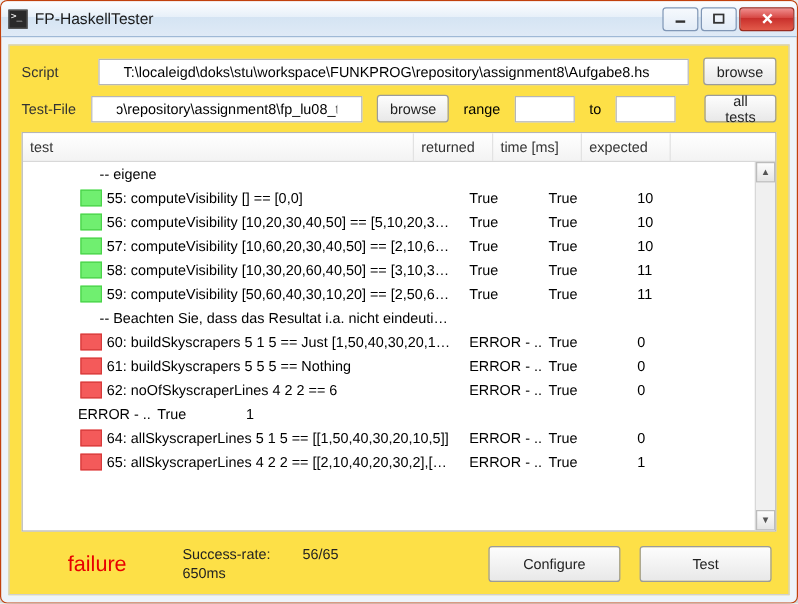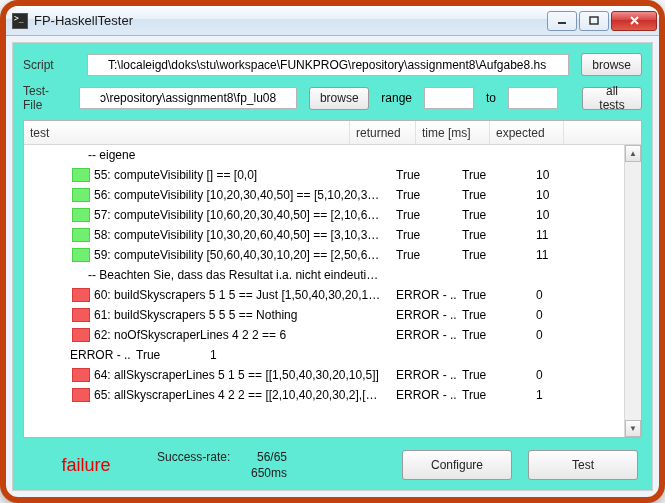--- a/index.html
+++ b/index.html
@@ -2,22 +2,22 @@
 <html><head>
 <meta charset="utf-8">
 <style>
   * { box-sizing: border-box; }
   html, body { margin: 0; padding: 0; font-family: "Segoe UI", Tahoma, sans-serif; font-size: 12px; }
   body { background: transparent; width: 665px; height: 503px; }
 
   .window {
     width: 665px; height: 503px;
     background: #eef4fa;
-    border: 6px solid #c2410c;
-    border-radius: 18px;
+    border: 1px solid #c2410c;
+    border-radius: 6px;
     box-shadow: 0 4px 16px rgba(0,0,0,0.4);
     display: flex; flex-direction: column;
     overflow: hidden;
   }
 
   .titlebar {
     height: 30px;
     background: linear-gradient(to bottom, #fdfeff 0%, #e7f0f9 45%, #d5e4f3 46%, #dfeaf6 100%);
     border-bottom: 1px solid #9fb9d6;
     display: flex; align-items: center;
@@ -44,21 +44,21 @@
   .winbtn.close {
     width: 46px;
     background: linear-gradient(to bottom, #f08e8e 0%, #d64541 45%, #c9302c 46%, #e25a4a 100%);
     border-color: #9a2b20;
     color: #fff; font-weight: bold; font-size: 12px;
   }
   .winbtn svg { display:block; }
 
   .client {
     flex: 1; margin: 6px;
-    background: #5eead4;
+    background: #fde047;
     border: 1px solid #d0d0d0;
     display: flex; flex-direction: column;
     padding: 10px;
     gap: 8px;
   }
 
   .row { display: flex; align-items: center; gap: 12px; }
   .label { width: 52px; color: #333; }
   input[type=text] {
     height: 22px; padding: 2px 20px;
@@ -104,21 +104,21 @@
   .status.pass { background: #70ef70; border: 1px solid #4ad24a; }
   .status.fail { background: #f45a5a; border: 1px solid #d63a3a; }
 
   .scrollbar { width: 17px; background: #f0f0f0; border-left: 1px solid #d8d8d8; display:flex; flex-direction:column; }
   .sb-btn { height: 17px; background: linear-gradient(to bottom,#fdfdfd,#e5e5e5); border:1px solid #bcbcbc; display:flex;align-items:center;justify-content:center; color:#555;font-size:8px; }
   .sb-track { flex:1; }
 
   .footer { display: flex; align-items: center; gap: 16px; padding: 4px 4px 0 8px; }
   .failure { color: #e80000; font-size: 18px; font-weight: normal; width: 110px; text-align: center; }
   .stats { font-size: 12px; color: #222; display:flex; flex-direction: column; gap: 2px; }
-  .stats-row { display:flex;justify-content:flex-end; }
+  .stats-row { display:flex; }
   .stats-label { width: 100px; }
   .footer-spacer { flex: 1; }
 </style>
 </head>
 <body>
 
 <div class="window">
 
   <div class="titlebar">
     <div class="app-icon"></div>

